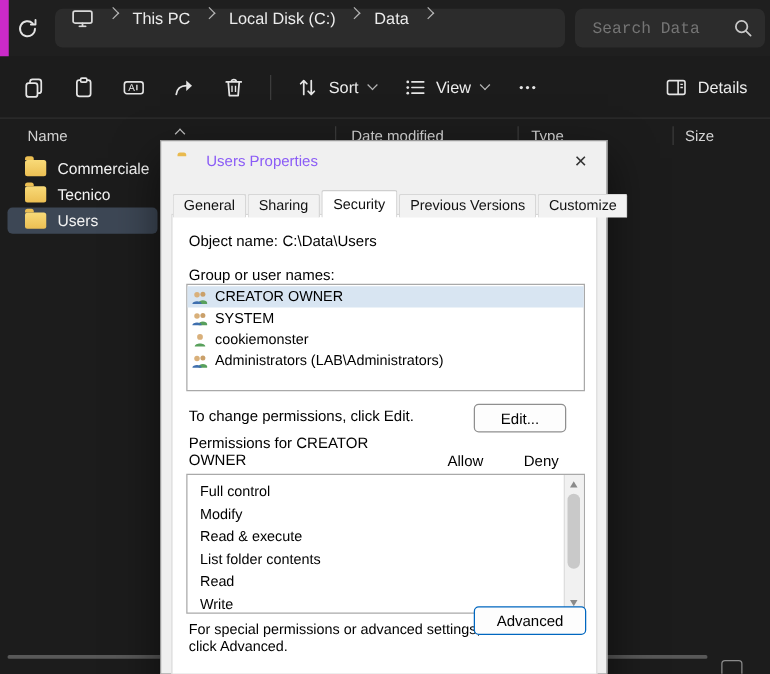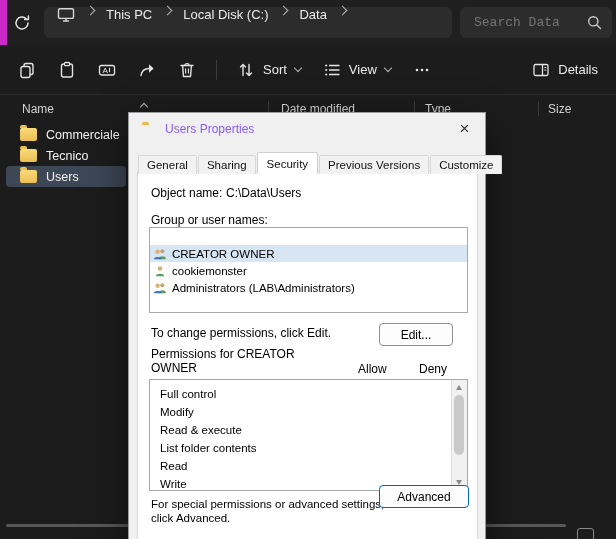--- a/index.html
+++ b/index.html
@@ -54,21 +54,21 @@
   .d-page{position:absolute;left:8px;top:58px;width:341px;height:416px;background:#fff;border:1px solid #d7d7d7;box-sizing:border-box;z-index:1}
   .d-label{position:absolute;font-size:12px;color:#000;z-index:2}
   .d-obj-label{left:22px;top:73px}
   .d-obj-value{left:97px;top:73px}
   .d-group-label{left:22px;top:100px}
   .d-edit-hint{left:22px;top:213px}
   .d-perm-label{left:22px;top:234px;width:158px;line-height:14px}
   .d-allow{left:229px;top:249px}
   .d-deny{left:290px;top:249px}
   .d-adv-hint{left:22px;top:385px;width:238px;font-size:11.5px;line-height:13.5px}
-  .d-group-list{position:absolute;left:20px;top:114px;width:319px;height:86px;background:#fff;border:1px solid #a9a9a9;box-sizing:border-box;padding-top:17px;z-index:2}
+  .d-group-list{position:absolute;left:20px;top:114px;width:319px;height:86px;background:#fff;border:1px solid #a9a9a9;box-sizing:border-box;padding-top:1px;z-index:2}
   .g-row{height:17px;display:flex;align-items:center;gap:5px;padding-left:3px;font-size:11.5px;cursor:pointer}
   .g-row.selected{background:#d8e5f2}
   .g-icon{flex:none}
   .btn{position:absolute;display:flex;align-items:center;justify-content:center;font-size:12px;background:#fdfdfd;border:1px solid #8f8f8f;border-radius:4px;color:#000;cursor:pointer;z-index:2;padding:0;box-sizing:border-box}
   .d-edit-btn{left:250px;top:210px;width:74px;height:23px}
   .d-adv-btn{left:250px;top:372px;width:90px;height:23px;border:1.5px solid #0067c0}
   .d-perm-list{position:absolute;left:20px;top:266px;width:319px;height:112px;background:#fff;border:1px solid #a9a9a9;box-sizing:border-box;padding-top:5px;overflow:hidden;z-index:2}
   .p-row{height:18px;display:flex;align-items:center;padding-left:10px;font-size:11.5px}
   .p-scroll{position:absolute;right:0;top:0;bottom:0;width:15px;background:#f1f1f1;border-left:1px solid #dedede;cursor:pointer}
   .p-arrow{position:absolute;left:4px;width:0;height:0;border-left:3.5px solid transparent;border-right:3.5px solid transparent}
@@ -261,20 +261,31 @@
             <path d="M5.9 10.2c0-2.7 6.8-2.7 6.8 0v1H5.9z" fill="#58a05c"></path>
             <circle cx="4.6" cy="3.8" r="2.2" fill="#d9b07a"></circle>
             <path d="M.9 11.2c0-3 7.4-3 7.4 0z" fill="#3f6fae"></path>
           </svg>
       </span>
       <span>CREATOR OWNER</span>
     </div>
     <div class="g-row">
       <span class="g-icon">
         <svg width="14" height="12" viewBox="0 0 14 12">
+            <circle cx="9.3" cy="3.3" r="2" fill="#caa06a"></circle>
+            <path d="M5.9 10.2c0-2.7 6.8-2.7 6.8 0v1H5.9z" fill="#58a05c"></path>
+            <circle cx="4.6" cy="3.8" r="2.2" fill="#d9b07a"></circle>
+            <path d="M.9 11.2c0-3 7.4-3 7.4 0z" fill="#3f6fae"></path>
+          </svg>
+      </span>
+      <span>SYSTEM</span>
+    </div>
+    <div class="g-row">
+      <span class="g-icon">
+        <svg width="14" height="12" viewBox="0 0 14 12">
             <circle cx="7" cy="3.5" r="2.3" fill="#d9b07a"></circle>
             <path d="M2.8 11.2c0-3.3 8.4-3.3 8.4 0z" fill="#58a05c"></path>
           </svg>
       </span>
       <span>cookiemonster</span>
     </div>
     <div class="g-row">
       <span class="g-icon">
         <svg width="14" height="12" viewBox="0 0 14 12">
             <circle cx="9.3" cy="3.3" r="2" fill="#caa06a"></circle>

